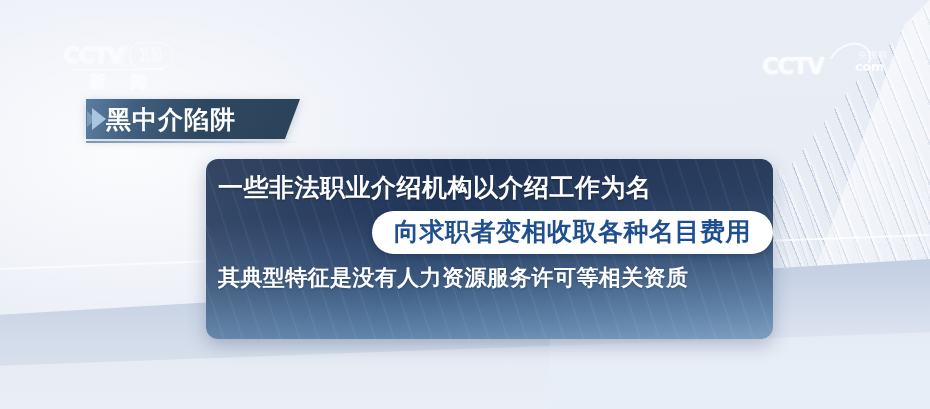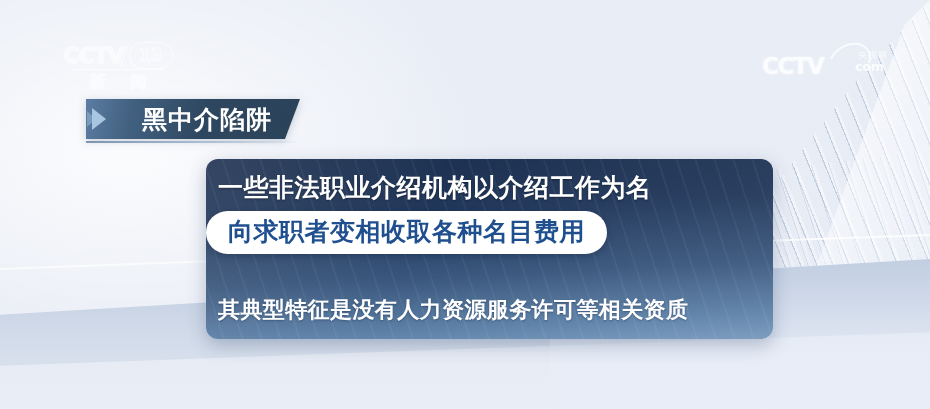--- a/index.html
+++ b/index.html
@@ -276,21 +276,21 @@
     left: 1px;
     top: 12px;
     width: 0;
     height: 0;
     border-left: 9px solid rgba(169,198,224,0.45);
     border-top: 8px solid transparent;
     border-bottom: 8px solid transparent;
   }
   .banner-text {
     position: absolute;
-    left: 56px;
+    left: 20px;
     top: 0;
     height: 40px;
     line-height: 40px;
     font-size: 25px;
     font-weight: 700;
     color: #ffffff;
     letter-spacing: 1px;
     white-space: nowrap;
   }
   .banner-rule {
@@ -346,41 +346,40 @@
     color: #ffffff;
     letter-spacing: 0.5px;
     text-shadow: 0 1px 2px rgba(0,0,0,0.35);
   }
   .pill-wrap {
     position: absolute;
     top: 52px;
     left: 0;
     width: 567px;
     display: flex;
-    justify-content: flex-start;
+    justify-content: flex-end;
   }
   .pill {
     background: #ffffff;
     border-radius: 22px;
     padding: 4px 22px 6px 22px;
     font-size: 25px;
     font-weight: 700;
     color: #1f4f8f;
     letter-spacing: 0.5px;
     white-space: nowrap;
     box-shadow: 0 2px 6px rgba(10,25,50,0.30);
   }
   .line-3 {
     top: 104px;
     font-size: 22px;
     font-weight: 700;
     color: #ffffff;
     letter-spacing: 0.4px;
     text-shadow: 0 1px 2px rgba(20,40,70,0.40);
-    margin-top: 32px;
   }
   .line-4 {
     top: 136px;
     font-size: 22px;
     font-weight: 700;
     color: #ffffff;
     letter-spacing: 0.4px;
     text-shadow: 0 1px 2px rgba(20,40,70,0.40);
   }
 </style>

